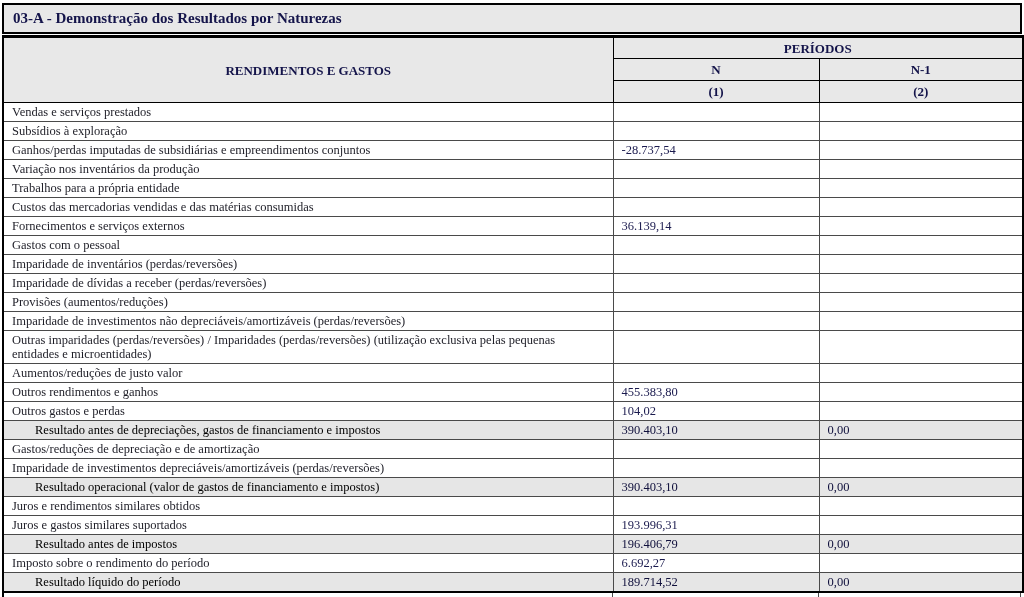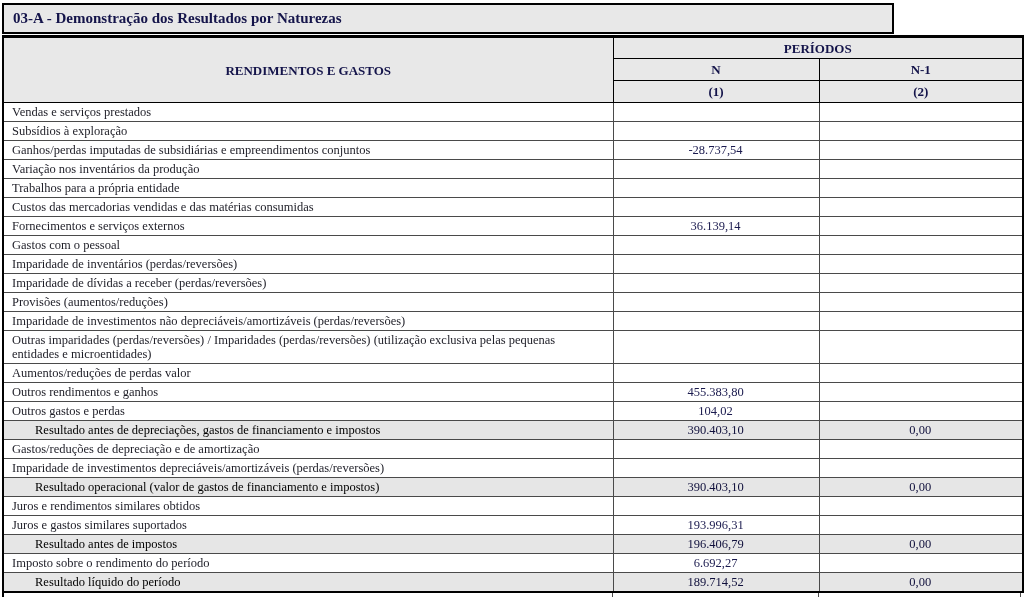--- a/index.html
+++ b/index.html
@@ -18,21 +18,21 @@
     background: #ffffff;
     font-family: "Liberation Serif", "DejaVu Serif", serif;
     overflow: hidden;
   }
   .page {
     width: 1024px; height: 597px;
     padding: 3px 2px 0 2px;
     position: relative;
   }
   .title-bar {
-    width: 892px;
+    width: 1020px;
     height: 31px;
     border: 2px solid var(--border-dark);
     background: var(--header-bg);
     color: var(--header-text);
     font-weight: bold;
     font-size: 15px;
     line-height: 27px;
     padding-left: 9px;
     margin-bottom: 1px;
   }
@@ -64,21 +64,21 @@
     padding: 2px 8px;
     height: 19px;
     vertical-align: middle;
   }
   td.label {
     color: var(--label-text);
     text-align: left;
   }
   td.val {
     color: var(--value-text);
-    text-align: center;
+    text-align: left;
     padding-right: 9px;
   }
   tr.total td {
     background: var(--total-row-bg);
     font-weight: normal;
   }
   tr.total td.label { padding-left: 31px; color: #000000; }
   tr.total td.val   { color: #10103c; margin-left: 12px; }
   .continuation {
     position: relative;
@@ -196,21 +196,21 @@
     <td class="val"></td>
   </tr>
 
   <tr>
     <td class="label">Outras imparidades (perdas/reversões) / Imparidades (perdas/reversões) (utilização exclusiva pelas pequenas entidades e microentidades)</td>
     <td class="val"></td>
     <td class="val"></td>
   </tr>
 
   <tr>
-    <td class="label">Aumentos/reduções de perdas valor</td>
+    <td class="label">Aumentos/reduções de justo valor</td>
     <td class="val"></td>
     <td class="val"></td>
   </tr>
 
   <tr>
     <td class="label">Outros rendimentos e ganhos</td>
     <td class="val">455.383,80</td>
     <td class="val"></td>
   </tr>
 

